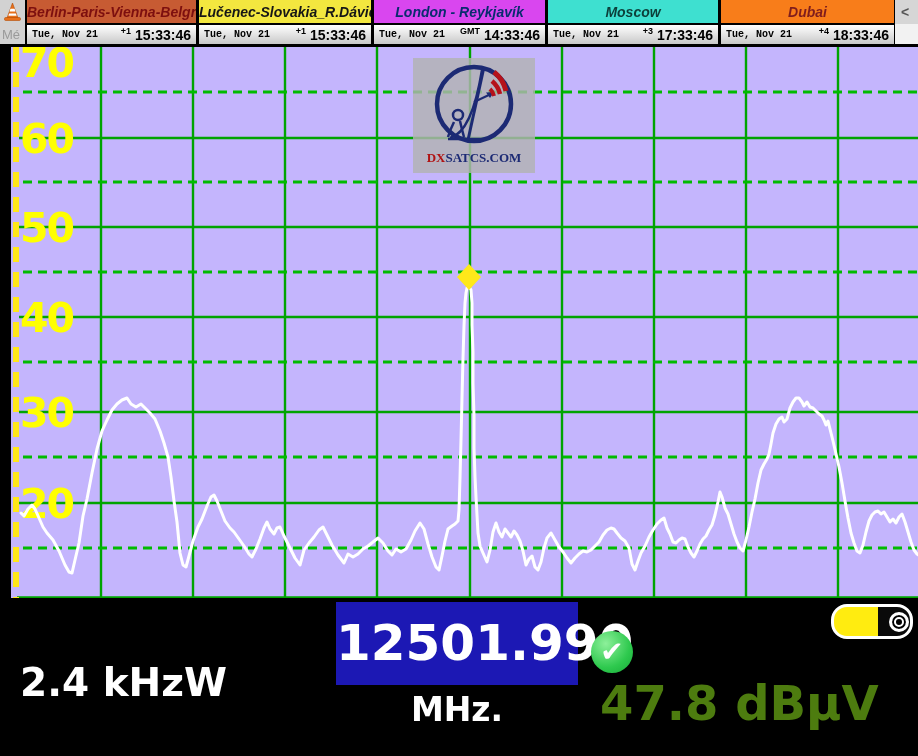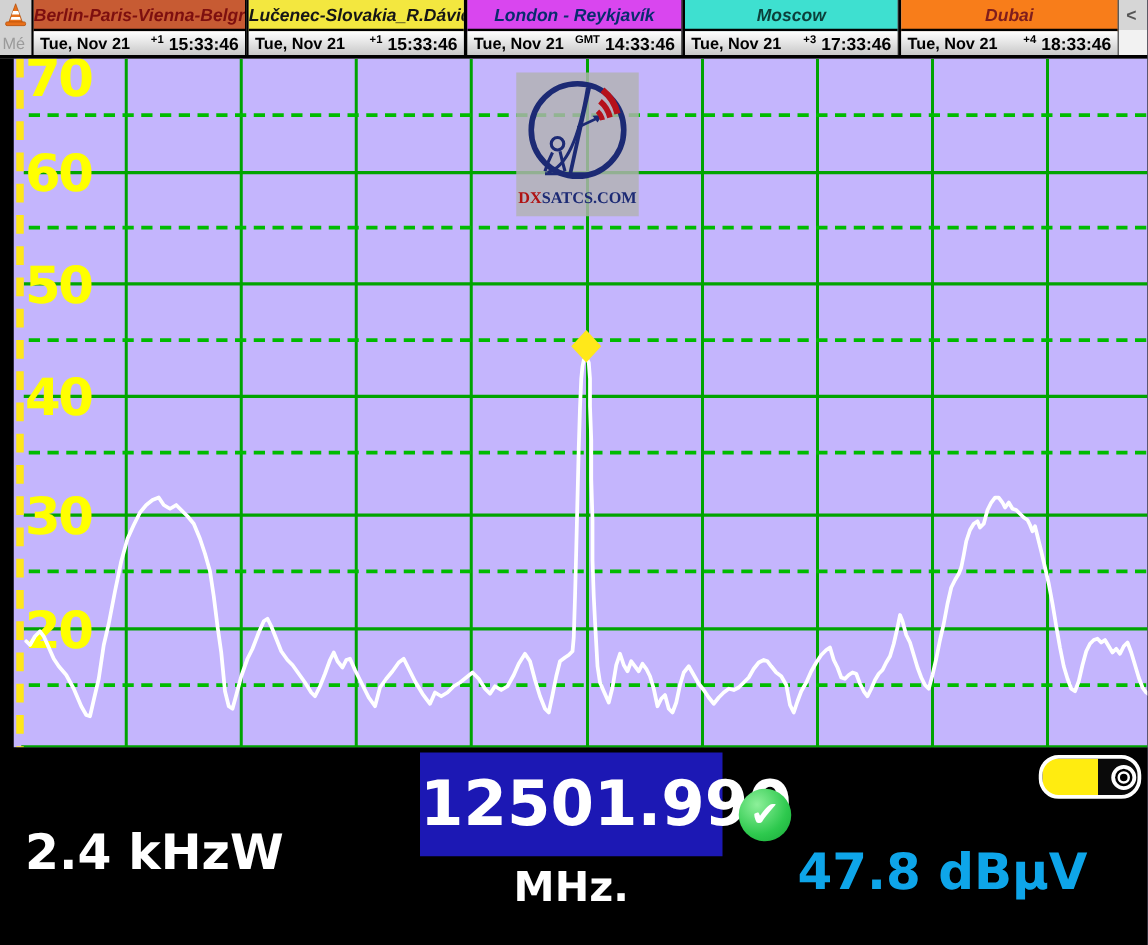--- a/index.html
+++ b/index.html
@@ -14,48 +14,48 @@
   #vlc-cone{position:absolute;left:3px;top:2px;}
   #partial-text{position:absolute;left:2px;top:27px;font-size:13px;color:#9a9a9a;}
   #collapse-chevron{position:absolute;left:6px;top:4px;font-size:14px;font-weight:bold;color:#555;}
   #clock-strip{display:flex;height:44px;}
   .clock{display:flex;flex-direction:column;border-left:2px solid #000;border-right:1px solid #000;
          box-sizing:border-box;}
   .chead{height:25px;line-height:25px;text-align:center;font-style:italic;font-weight:bold;
          font-size:14px;border-bottom:2px solid #000;box-sizing:border-box;white-space:nowrap;overflow:hidden;}
   .ctime{flex:1;background:linear-gradient(#ffffff,#c8c8c8);display:flex;align-items:center;
          padding:0 5px;font-weight:bold;color:#000;}
-  .cdate{font-size:13px;white-space:nowrap;}
+  .cdate{font-size:10px;white-space:nowrap;font-family:Liberation Mono, monospace;}
   .ctz{font-size:9px;align-self:flex-start;margin:1px 2px 0 auto;}
   .chms{font-size:14px;margin-left:2px;white-space:nowrap;}
   
   #plot{position:absolute;left:11px;top:47px;width:918px;height:551px;background:#c4b5fd;}
   #spec{position:absolute;left:0;top:0;}
   
-  #watermark{position:absolute;left:402px;top:11px;width:98px;height:115px;
+  #watermark{position:absolute;left:402px;top:11px;width:122px;height:115px;
              background:rgba(178,178,178,0.82);display:flex;flex-direction:column;
              align-items:center;justify-content:flex-start;}
   #wm-text{font-family:"Liberation Serif",serif;font-weight:bold;font-size:13px;letter-spacing:0;
            margin-top:-2px;white-space:nowrap;}
   #wm-text .dx{color:#b01313;} #wm-text .rest{color:#1c2a74;}
   
   #bottom{position:absolute;left:0;top:598px;width:918px;height:158px;background:#000;
           font-family:"DejaVu Sans","Liberation Sans",sans-serif;font-weight:bold;}
   #span-label{position:absolute;left:20px;top:9px;font-size:47px;color:#fff;white-space:nowrap;}
   #rbw-label{position:absolute;left:20px;top:62px;font-size:39px;color:#fff;white-space:nowrap;}
   #freq-box{position:absolute;left:336px;top:4px;width:242px;height:83px;background:#1c18b4;
             color:#fff;font-size:50px;text-align:center;line-height:83px;}
   #freq-unit{position:absolute;left:336px;top:92px;width:242px;text-align:center;
              font-size:33px;color:#fff;}
   #check-icon{position:absolute;left:591px;top:33px;width:42px;height:42px;border-radius:50%;
               background:radial-gradient(circle at 35% 30%,#8df09a,#2ec94e 60%,#17a837);
               color:#fff;font-size:28px;line-height:42px;text-align:center;}
   #pwr-label{position:absolute;left:650px;top:21px;font-size:48px;color:#ffdf00;}
-  #pwr-value{position:absolute;left:600px;top:77px;width:308px;text-align:center;
-             font-size:40px;color:#0ea5e9;white-space:nowrap;}
+  #pwr-value{position:absolute;left:600px;top:77px;width:308px;text-align:left;
+             font-size:48px;color:#4d7c0f;white-space:nowrap;}
   #battery-icon{position:absolute;left:831px;top:6px;width:76px;height:29px;border:3px solid #fff;
                 border-radius:16px;background:linear-gradient(90deg,#ffec10 0 58%,#0a0a0a 58%);}
   #battery-icon .cap{position:absolute;right:1px;top:50%;transform:translateY(-50%);
                 width:14px;height:14px;border:3px solid #fff;border-radius:50%;background:#000;
                 box-shadow:inset 0 0 0 2px #000, inset 0 0 0 4px #fff;}
 </style>
 </head>
 <body>
 
 <div id="screen">

